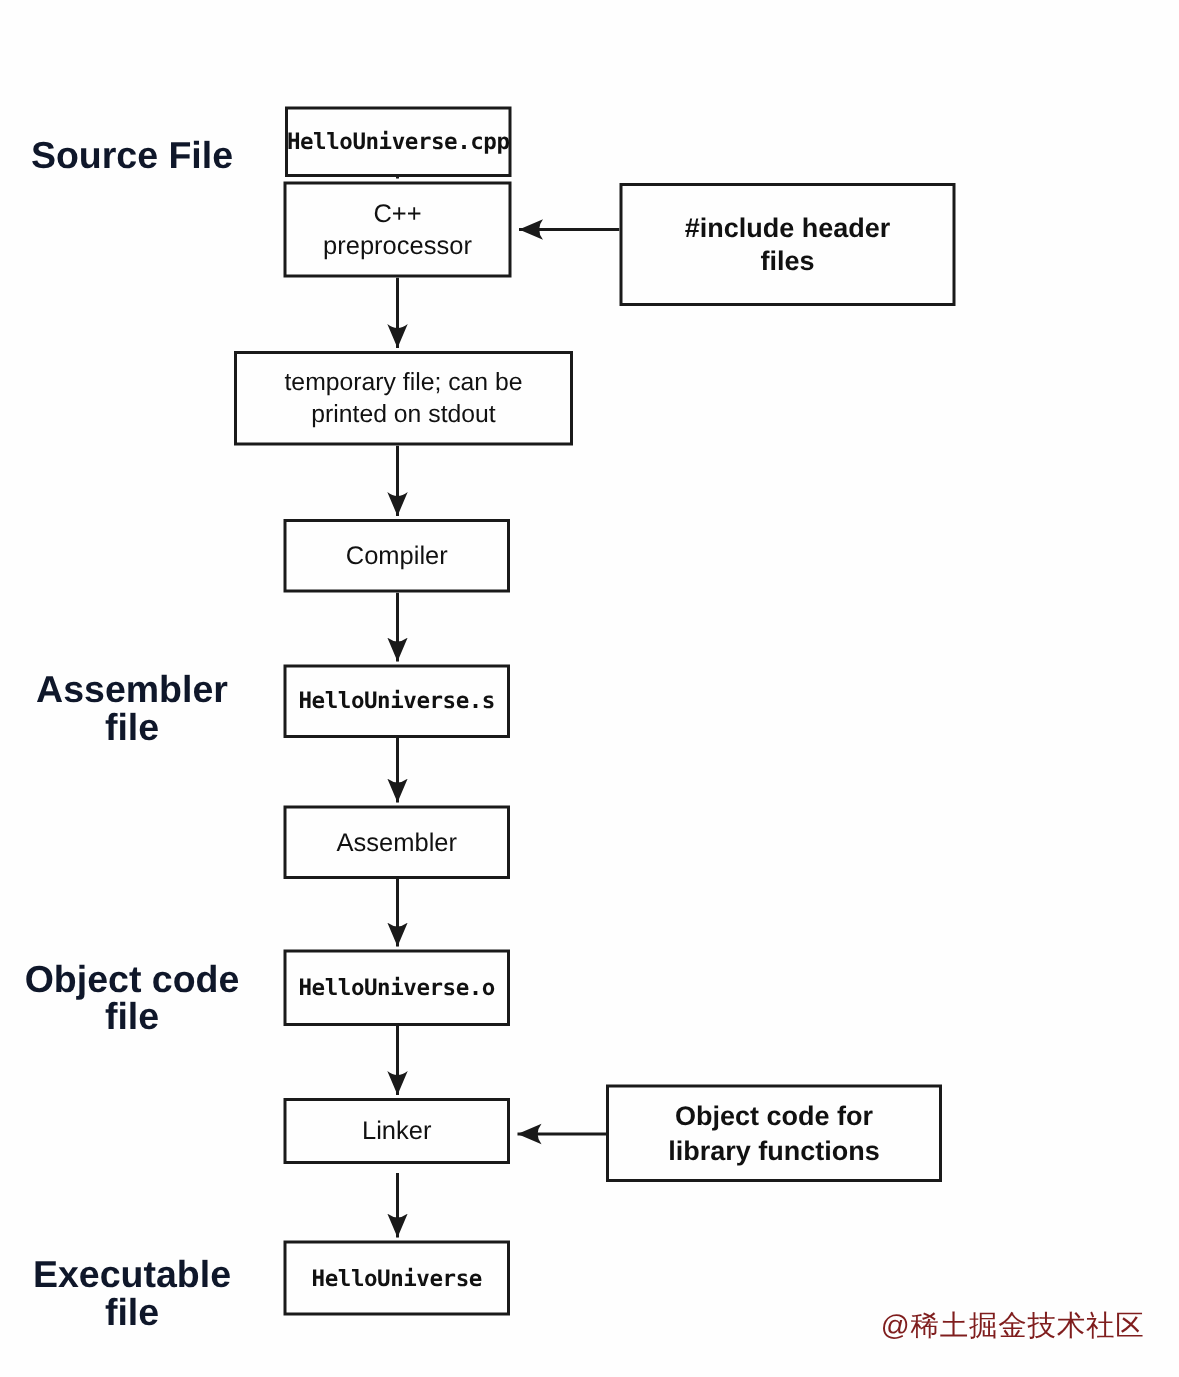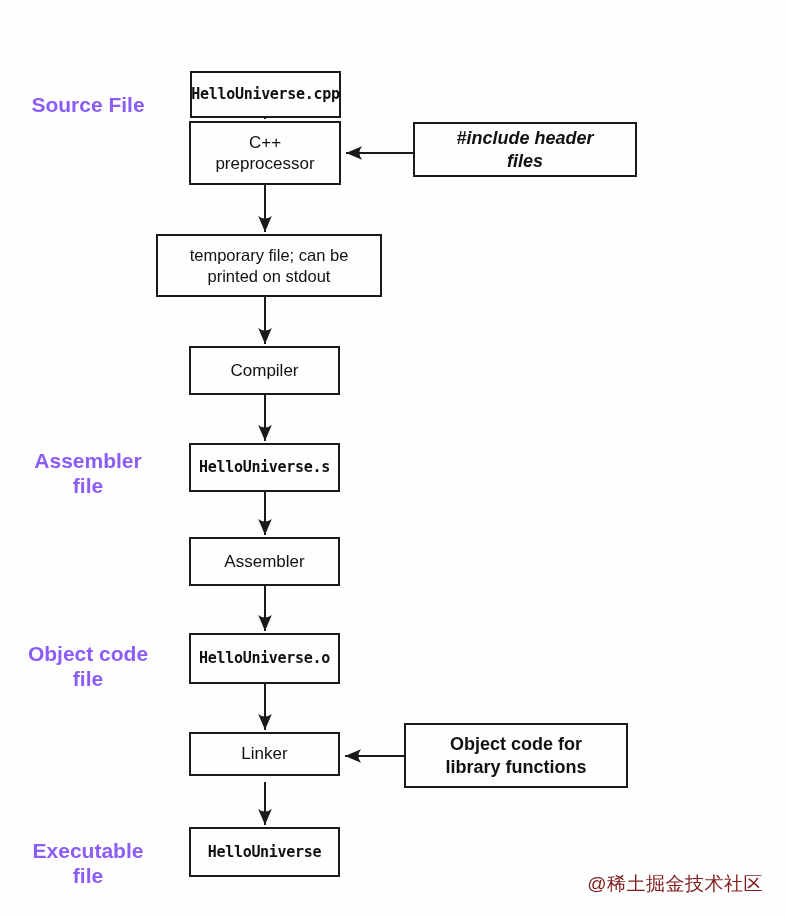--- a/index.html
+++ b/index.html
@@ -36,34 +36,34 @@
   #node-pre       { left: 189px; top: 121px; width: 152px; height: 64px; }
   #node-temp      { left: 156px; top: 234px; width: 226px; height: 63px; font-size: 16.5px; }
   #node-compiler  { left: 189px; top: 346px; width: 151px; height: 49px; }
   #node-s         { left: 189px; top: 443px; width: 151px; height: 49px; }
   #node-assembler { left: 189px; top: 537px; width: 151px; height: 49px; }
   #node-o         { left: 189px; top: 633px; width: 151px; height: 51px; }
   #node-linker    { left: 189px; top: 732px; width: 151px; height: 44px; }
   #node-exe       { left: 189px; top: 827px; width: 151px; height: 50px; }
 
   
-  #ann-include { left: 413px; top: 122px; width: 224px; height: 55px; font-style: italic; }
+  #ann-include { left: 413px; top: 122px; width: 224px; height: 82px; }
   #ann-objlib  { left: 404px; top: 723px; width: 224px; height: 65px; }
 
   
   .side-label {
     position: absolute;
     left: 8px;
     width: 160px;
     text-align: center;
     font-family: "Liberation Sans", sans-serif;
     font-weight: 700;
-    font-size: 21px;
+    font-size: 25px;
     line-height: 25px;
-    color: #8b5cf6;
+    color: #0f172a;
     white-space: pre-line;
   }
   #lbl-source    { top:  92px; }
   #lbl-assembler { top: 448px; }
   #lbl-object    { top: 641px; }
   #lbl-exe       { top: 838px; }
 
   
   #arrows {
     position: absolute;

